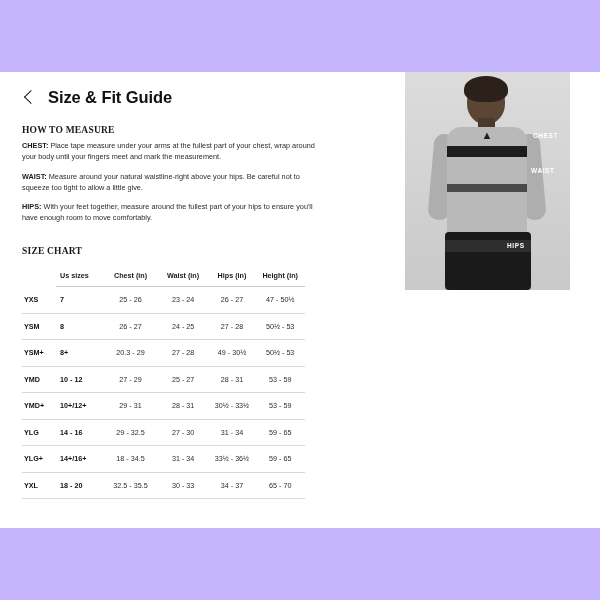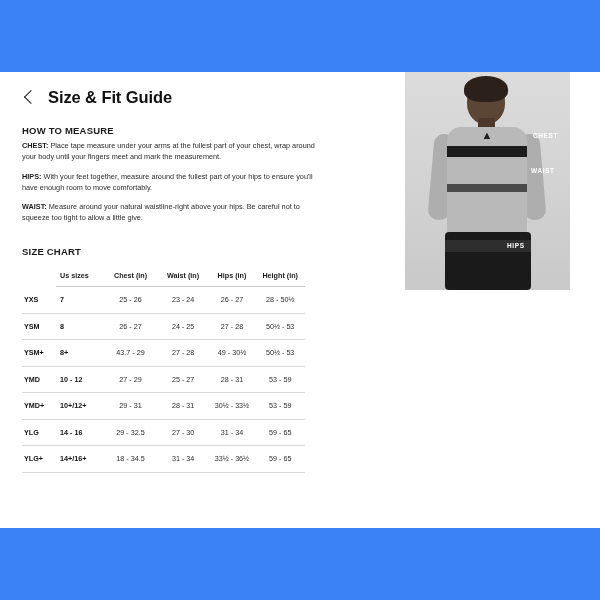--- a/index.html
+++ b/index.html
@@ -8,21 +8,21 @@
     background: #000000;
     width: 600px;
     height: 600px;
     overflow: hidden;
     font-family: "Liberation Sans", sans-serif;
   }
   #page {
     position: relative;
     width: 600px;
     height: 600px;
-    background: #3b82f6;
+    background: #c4b5fd;
   }
   .sheet {
     position: absolute;
     left: 0;
     top: 72px;
     width: 600px;
     height: 456px;
     background: #ffffff;
   }
   .header {
@@ -57,20 +57,21 @@
     color: #111111;
     letter-spacing: -0.1px;
   }
   .section-label {
     position: absolute;
     left: 22px;
     font-size: 9.5px;
     font-weight: bold;
     color: #1a1a1a;
     letter-spacing: 0.2px;
+    font-family: Liberation Serif, serif;
   }
   #how-to-measure-label { top: 53px; }
   #size-chart-label { top: 174px; }
 
   .measure-paras {
     position: absolute;
     left: 22px;
     top: 68px;
     width: 300px;
   }
@@ -272,24 +273,24 @@
       <span class="page-title">Size &amp; Fit Guide</span>
     </div>
 
     <div class="section-label" id="how-to-measure-label">HOW TO MEASURE</div>
 
     <div class="measure-paras">
       <div class="measure-para">
         <b>CHEST:</b><span> Place tape measure under your arms at the fullest part of your chest, wrap around your body until your fingers meet and mark the measurement.</span>
       </div>
       <div class="measure-para">
-        <b>HIPS:</b><span> With your feet together, measure around the fullest part of your hips to ensure you'll have enough room to move comfortably.</span>
+        <b>WAIST:</b><span> Measure around your natural waistline-right above your hips. Be careful not to squeeze too tight to allow a little give.</span>
       </div>
       <div class="measure-para">
-        <b>WAIST:</b><span> Measure around your natural waistline-right above your hips. Be careful not to squeeze too tight to allow a little give.</span>
+        <b>HIPS:</b><span> With your feet together, measure around the fullest part of your hips to ensure you'll have enough room to move comfortably.</span>
       </div>
     </div>
 
     <div class="section-label" id="size-chart-label">SIZE CHART</div>
 
     <table class="chart">
       <thead>
         <tr>
           <th class="rowlabel blank"></th>
           <th class="us-head">Us sizes</th>
@@ -299,34 +300,34 @@
           <th class="col-height">Height (in)</th>
         </tr>
       </thead>
       <tbody>
         <tr>
           <td class="rowlabel">YXS</td>
           <td class="ussize">7</td>
           <td>25 - 26</td>
           <td>23 - 24</td>
           <td>26 - 27</td>
-          <td>28 - 50½</td>
+          <td>47 - 50½</td>
         </tr>
         <tr>
           <td class="rowlabel">YSM</td>
           <td class="ussize">8</td>
           <td>26 - 27</td>
           <td>24 - 25</td>
           <td>27 - 28</td>
           <td>50½ - 53</td>
         </tr>
         <tr>
           <td class="rowlabel">YSM+</td>
           <td class="ussize">8+</td>
-          <td>43.7 - 29</td>
+          <td>20.3 - 29</td>
           <td>27 - 28</td>
           <td>49 - 30½</td>
           <td>50½ - 53</td>
         </tr>
         <tr>
           <td class="rowlabel">YMD</td>
           <td class="ussize">10 - 12</td>
           <td>27 - 29</td>
           <td>25 - 27</td>
           <td>28 - 31</td>
@@ -348,20 +349,28 @@
           <td>31 - 34</td>
           <td>59 - 65</td>
         </tr>
         <tr>
           <td class="rowlabel">YLG+</td>
           <td class="ussize">14+/16+</td>
           <td>18 - 34.5</td>
           <td>31 - 34</td>
           <td>33½ - 36½</td>
           <td>59 - 65</td>
+        </tr>
+        <tr>
+          <td class="rowlabel">YXL</td>
+          <td class="ussize">18 - 20</td>
+          <td>32.5 - 35.5</td>
+          <td>30 - 33</td>
+          <td>34 - 37</td>
+          <td>65 - 70</td>
         </tr>
       </tbody>
     </table>
   </div>
 
   <div class="product-panel">
     <div class="prod-bg"></div>
     <div class="model-arm-l"></div>
     <div class="model-arm-r"></div>
     <div class="model-head"></div>

